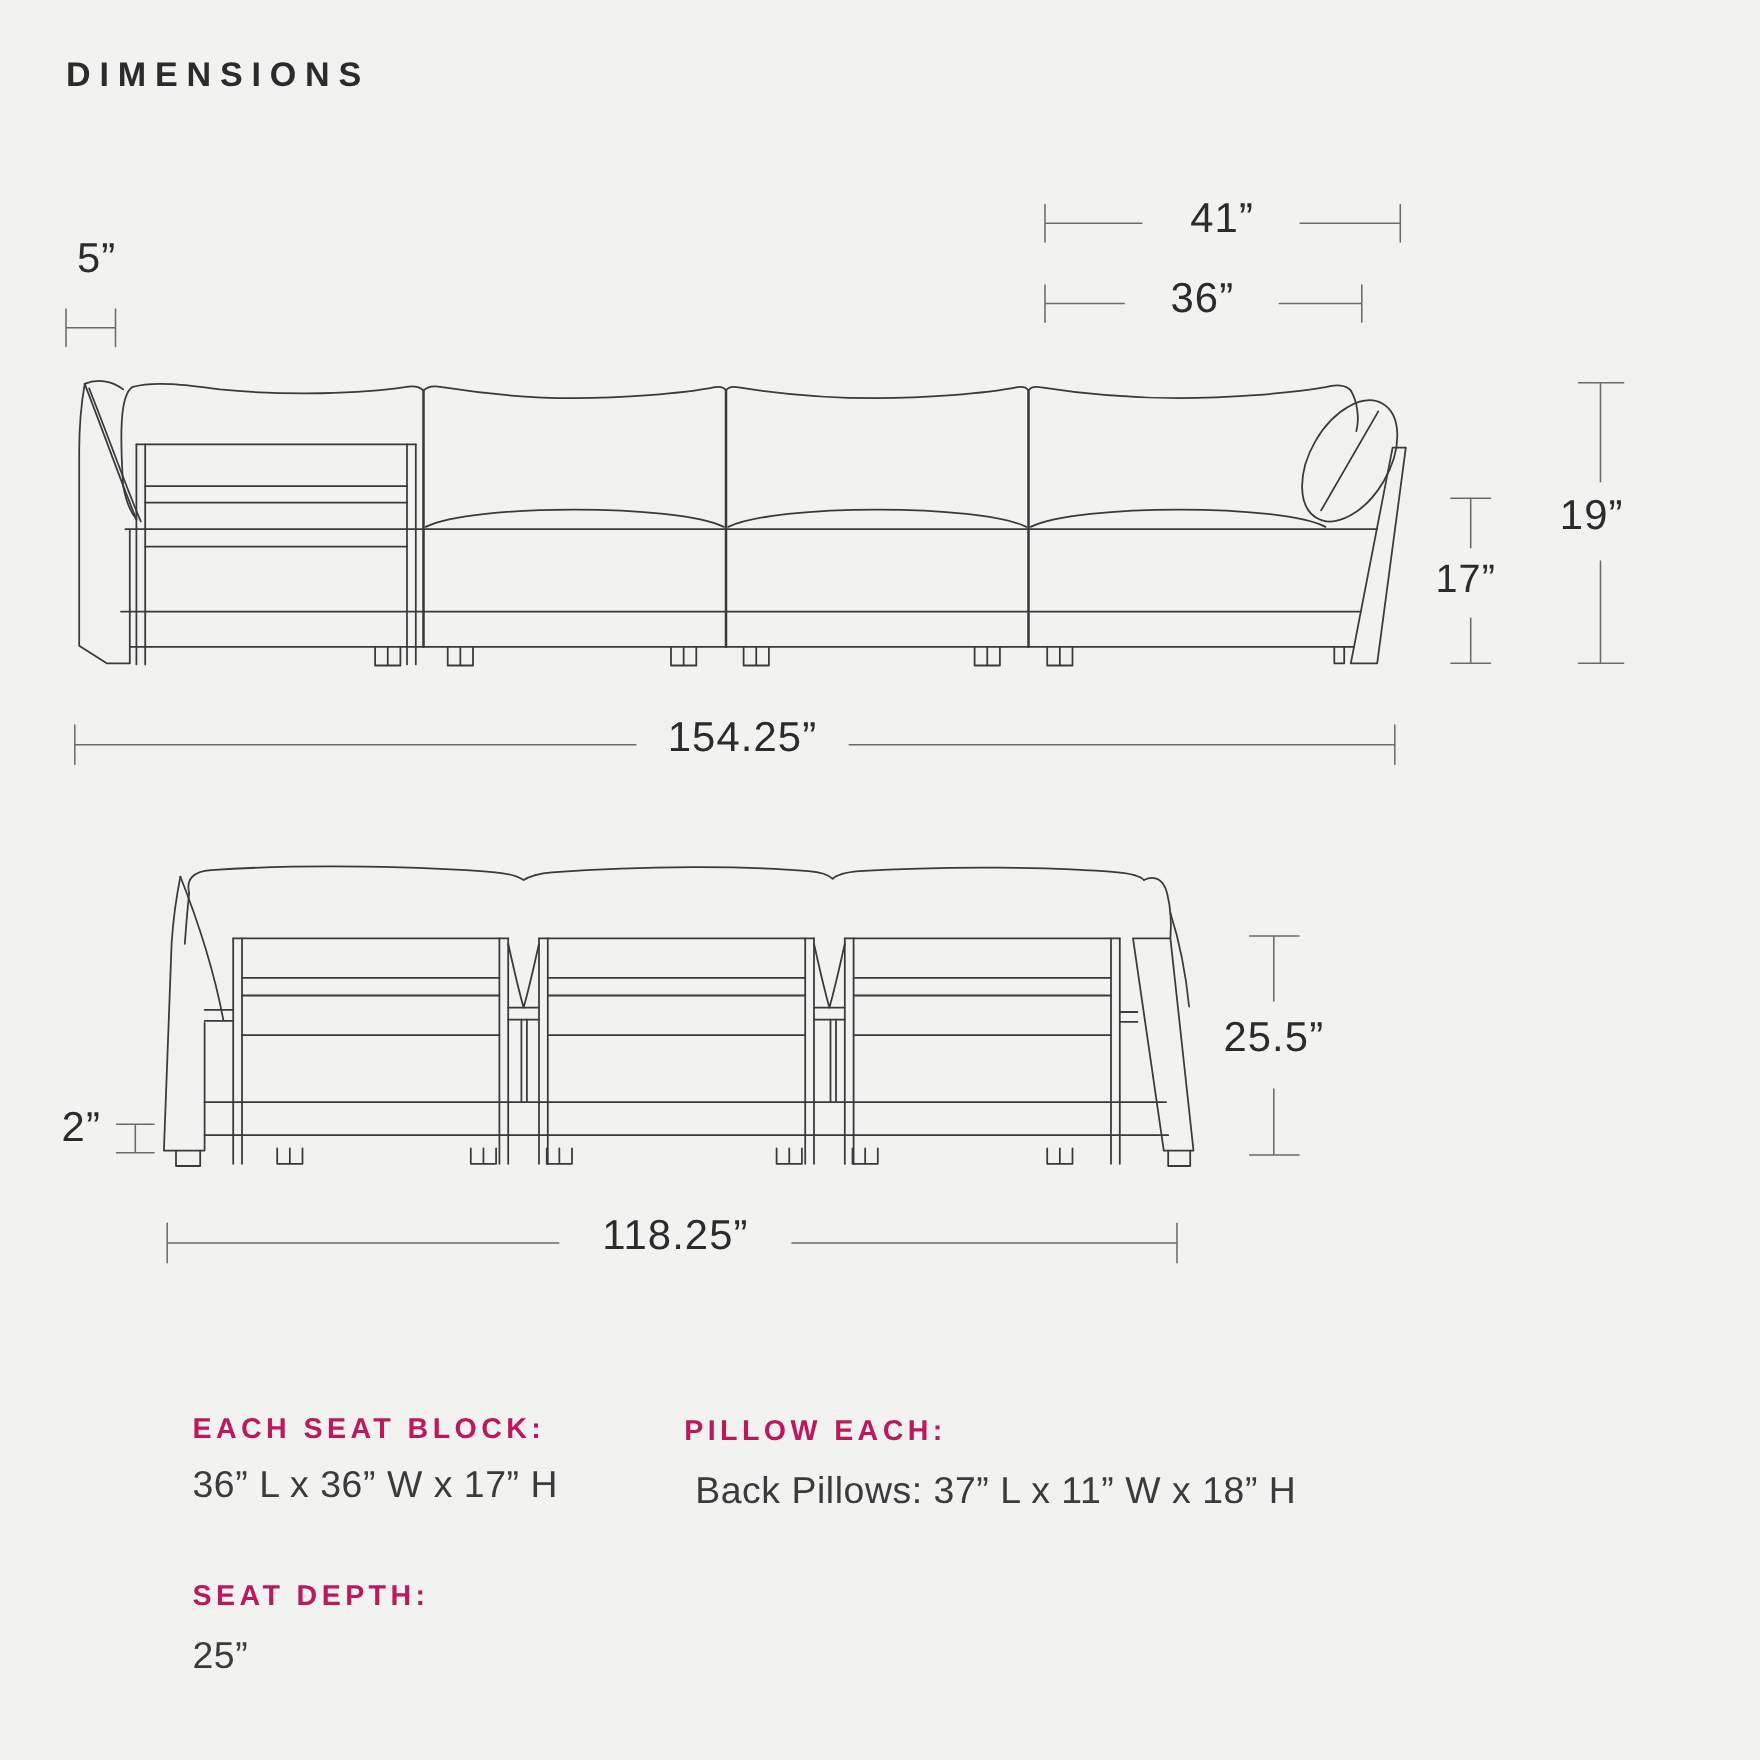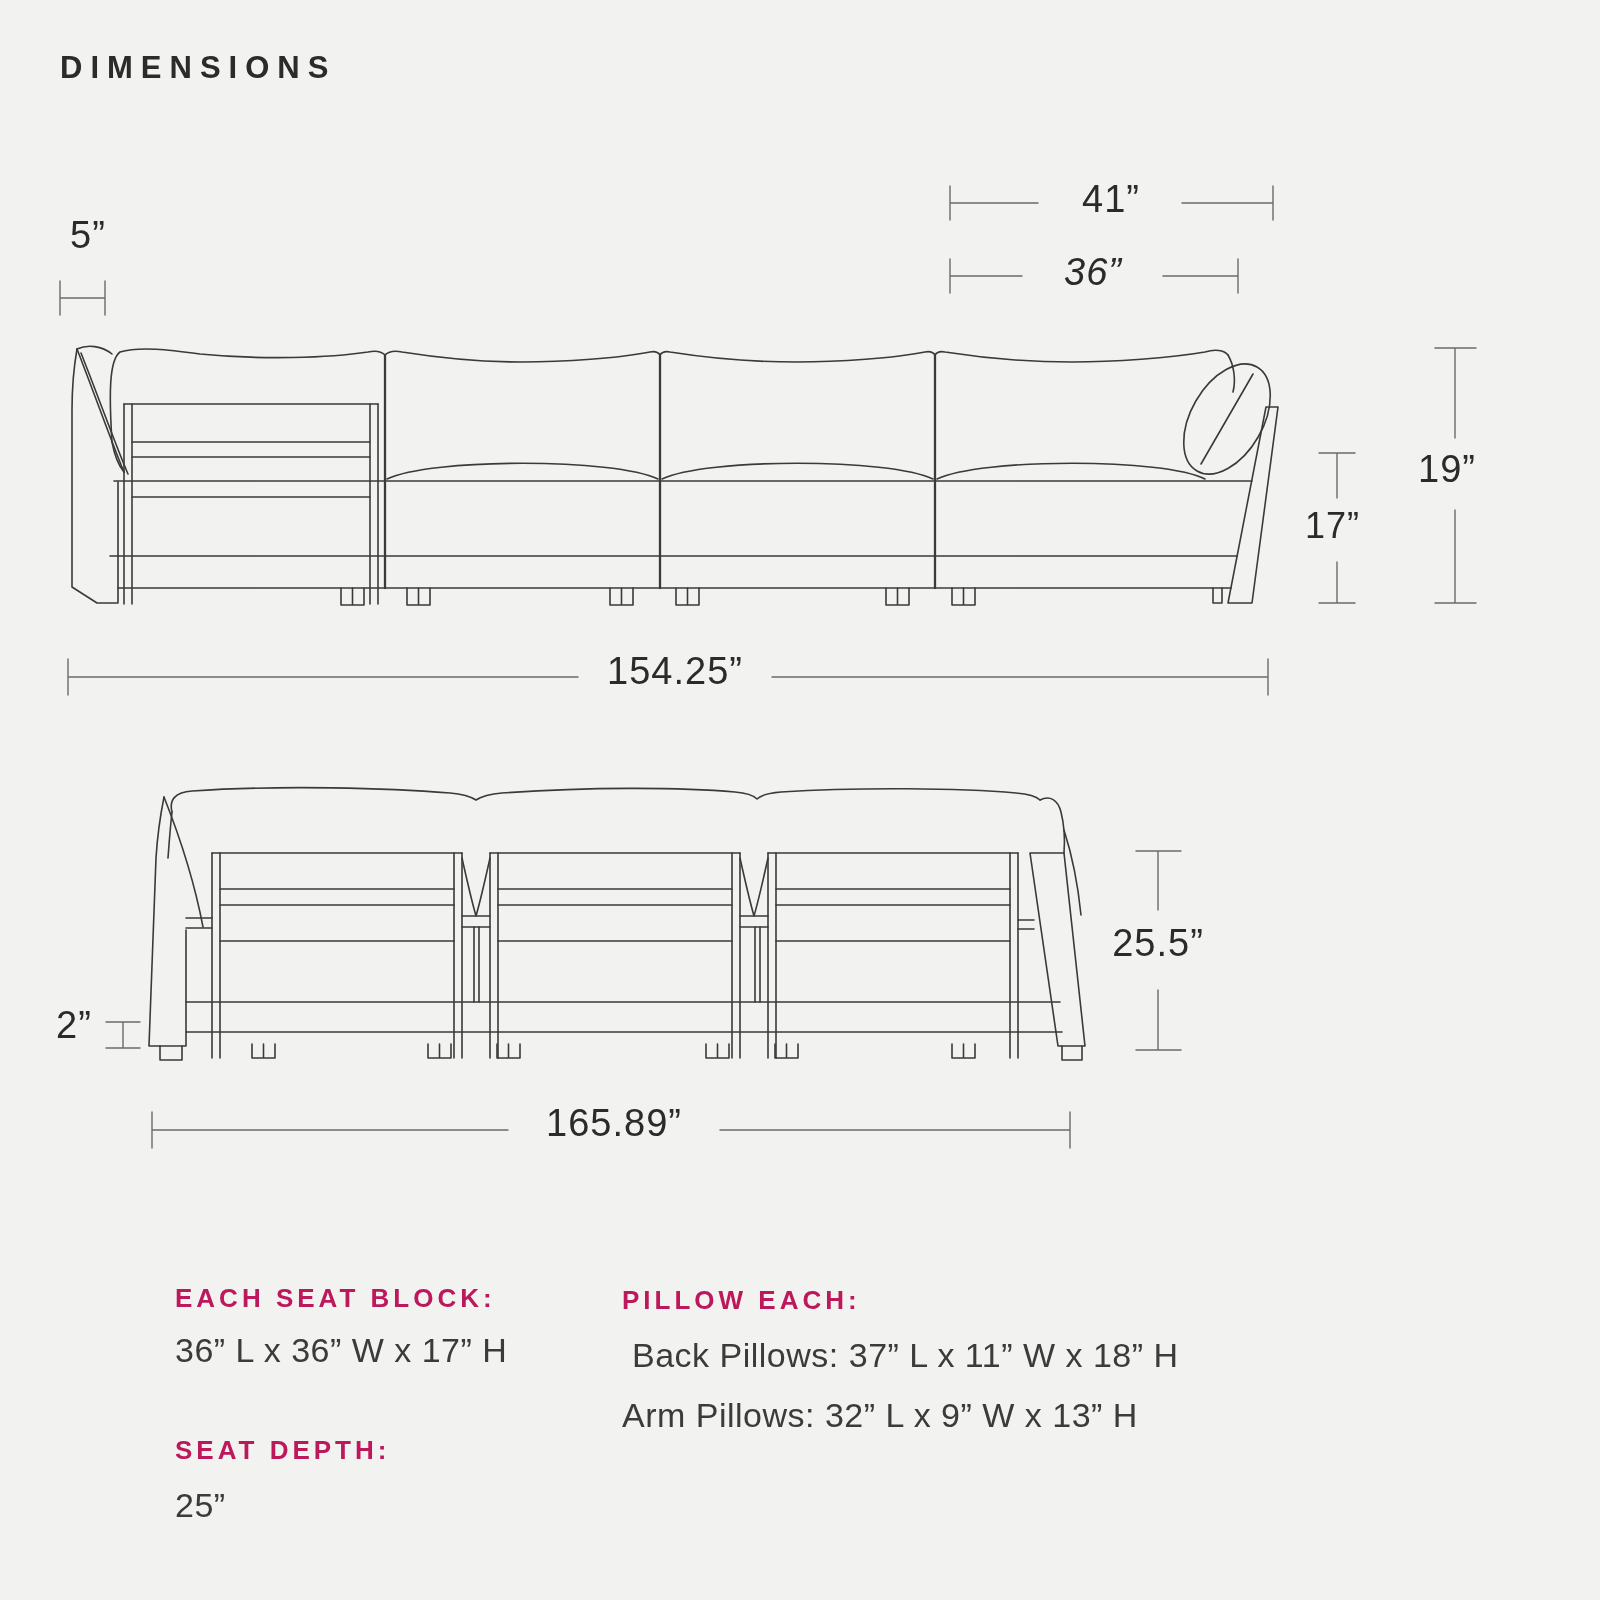--- a/index.html
+++ b/index.html
@@ -183,31 +183,30 @@
       <path d="M 106,1022 L 140,1022 M 106,1048 L 140,1048 M 123,1022 L 123,1048"></path>
 
       <path d="M 152,1130 L 508,1130 M 720,1130 L 1070,1130 M 152,1112 L 152,1148 M 1070,1112 L 1070,1148"></path>
     </g>
   </svg>
 
   <div class="label page-title" style="left:60px;top:50px;">DIMENSIONS</div>
 
   <div class="label dim" style="left:70px;top:214px;">5”</div>
   <div class="label dim dim-center" style="left:1040px;top:178px;width:142px;">41”</div>
-  <div class="label dim dim-center" style="left:1024px;top:251px;width:138px;font-style:italic;">36”</div>
+  <div class="label dim dim-center" style="left:1024px;top:251px;width:138px;">36”</div>
   <div class="label dim" style="left:1418px;top:448px;">19”</div>
   <div class="label" style="left:1305px;top:505px;font-size:36px;">17”</div>
   <div class="label dim dim-center" style="left:575px;top:650px;width:200px;">154.25”</div>
 
   <div class="label dim" style="left:56px;top:1004px;">2”</div>
   <div class="label dim dim-center" style="left:1094px;top:922px;width:128px;">25.5”</div>
-  <div class="label dim dim-center" style="left:514px;top:1102px;width:200px;">165.89”</div>
+  <div class="label dim dim-center" style="left:514px;top:1102px;width:200px;">118.25”</div>
 
   <div class="label spec-heading" style="left:175px;top:1283px;">EACH SEAT BLOCK:</div>
   <div class="label spec-value" style="left:175px;top:1331px;">36” L x 36” W x 17” H</div>
   <div class="label spec-heading" style="left:175px;top:1435px;">SEAT DEPTH:</div>
   <div class="label spec-value" style="left:175px;top:1486px;">25”</div>
 
   <div class="label spec-heading" style="left:622px;top:1285px;">PILLOW EACH:</div>
   <div class="label spec-value" style="left:622px;top:1336px;margin-left:10px;">Back Pillows: 37” L x 11” W x 18” H</div>
-  <div class="label spec-value" style="left:622px;top:1396px;">Arm Pillows: 32” L x 9” W x 13” H</div>
 
 </div>
 
 </body></html>

